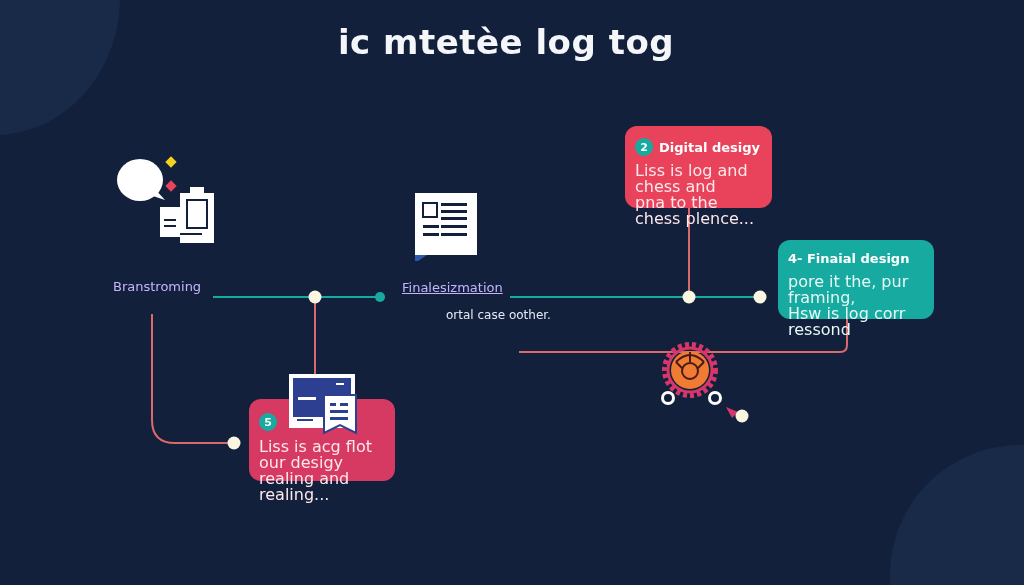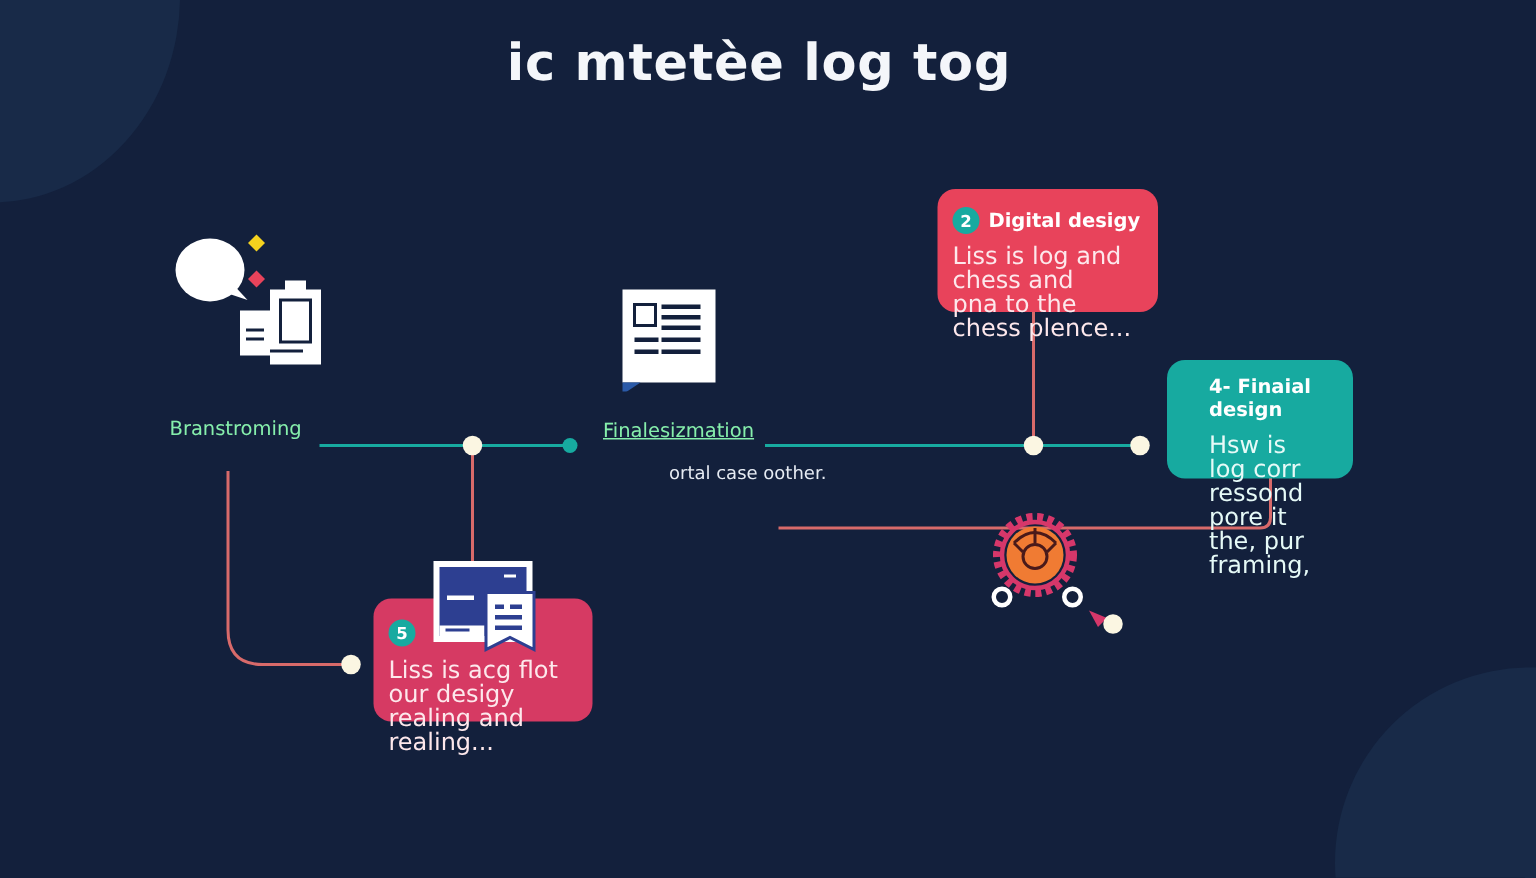--- a/index.html
+++ b/index.html
@@ -2,21 +2,21 @@
 <html><head>
 <meta charset="utf-8">
 <style>
   html,body{margin:0;padding:0;}
   body{width:1024px;height:585px;overflow:hidden;background:#13203c;position:relative;font-family:"DejaVu Sans","Liberation Sans",sans-serif;}
   .blob{position:absolute;border-radius:50%;background:#182a48;}
   .blob.tl{left:-130px;top:-140px;width:250px;height:275px;}
   .blob.br{left:890px;top:445px;width:260px;height:260px;}
   .title{position:absolute;left:0;width:1012px;top:22px;text-align:center;color:#f4f6fa;font-size:34px;font-weight:bold;letter-spacing:0.5px;}
   svg.lines{position:absolute;left:0;top:0;}
-  .label{position:absolute;color:#86efac;font-size:13px;}
+  .label{position:absolute;color:#c4b5fd;font-size:13px;}
   .sub{position:absolute;color:#e6ebf3;font-size:12px;}
   .card{position:absolute;border-radius:12px;color:#fff;box-sizing:border-box;}
   .card.red{background:#e8435b;}
   .card.pink{background:#d63a63;}
   .card.teal{background:#17aaa0;}
   .card .head{font-size:13px;font-weight:bold;display:flex;align-items:center;gap:6px;}
   .card .body{font-size:16px;line-height:16px;color:#fde8ec;}
   .card.teal .body{color:#e6faf7;}
   .badge{display:inline-flex;align-items:center;justify-content:center;width:18px;height:18px;border-radius:50%;background:#17aaa0;color:#fff;font-size:11px;font-weight:bold;}
   .icon{position:absolute;}
@@ -91,27 +91,27 @@
   <div class="head">
     <span class="badge">2</span>
     <span>Digital desigy</span>
   </div>
   <div class="body" style="margin-top:7px;">
     <div>Liss is log and chess and</div>
     <div>pna to the chess plence...</div>
   </div>
 </div>
 
-<div class="card teal" style="left:778px;top:240px;width:124px;height:79px;padding:11px 28px;">
+<div class="card teal" style="left:778px;top:240px;width:156px;height:79px;padding:11px 10px;">
   <div class="head">
       <span>4- Finaial design</span>
     </div>
   <div class="body" style="margin-top:8px;">
+    <div>pore it the, pur framing,</div>
     <div>Hsw is log corr ressond</div>
-    <div>pore it the, pur framing,</div>
   </div>
 </div>
 
 <div class="card pink" style="left:249px;top:399px;width:146px;height:82px;padding:14px 10px;">
   <div class="head">
       <span class="badge">5</span>
     </div>
   <div class="body" style="margin-top:8px;">
     <div>Liss is acg flot our desigy</div>
     <div>realing and realing...</div>

